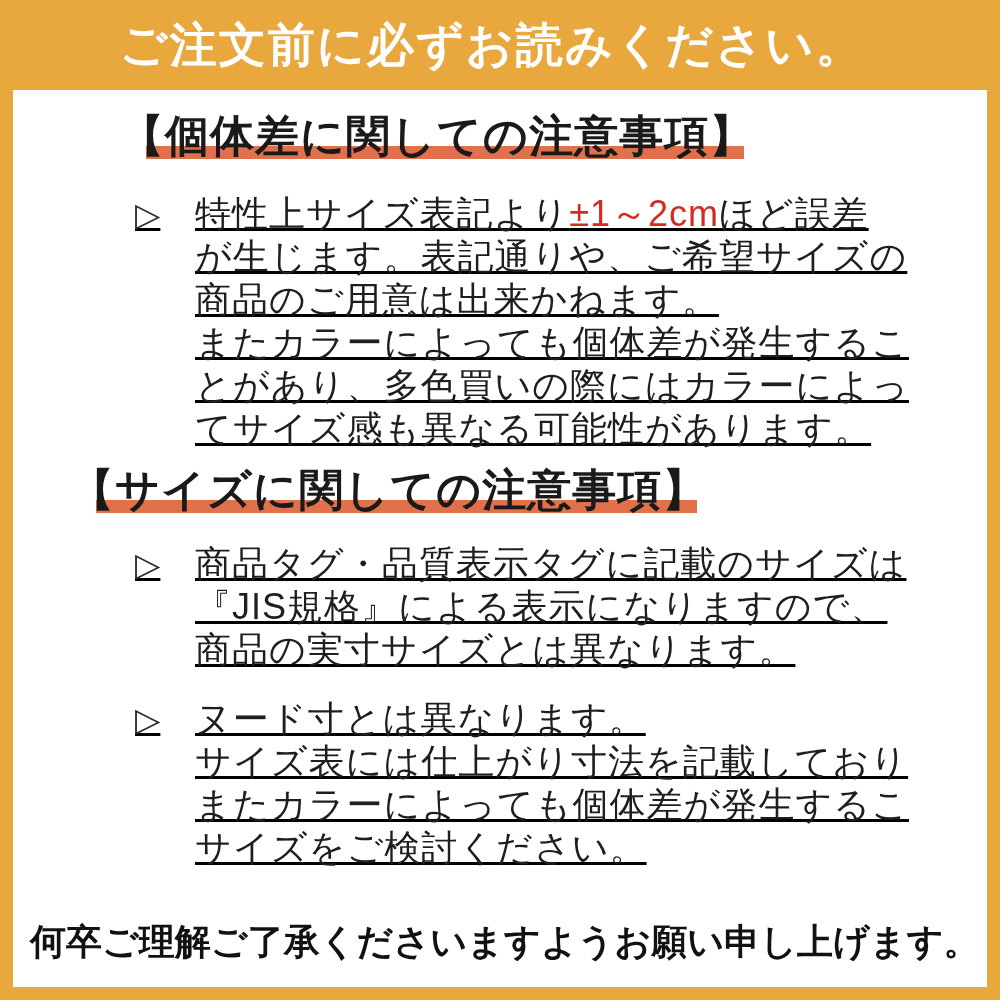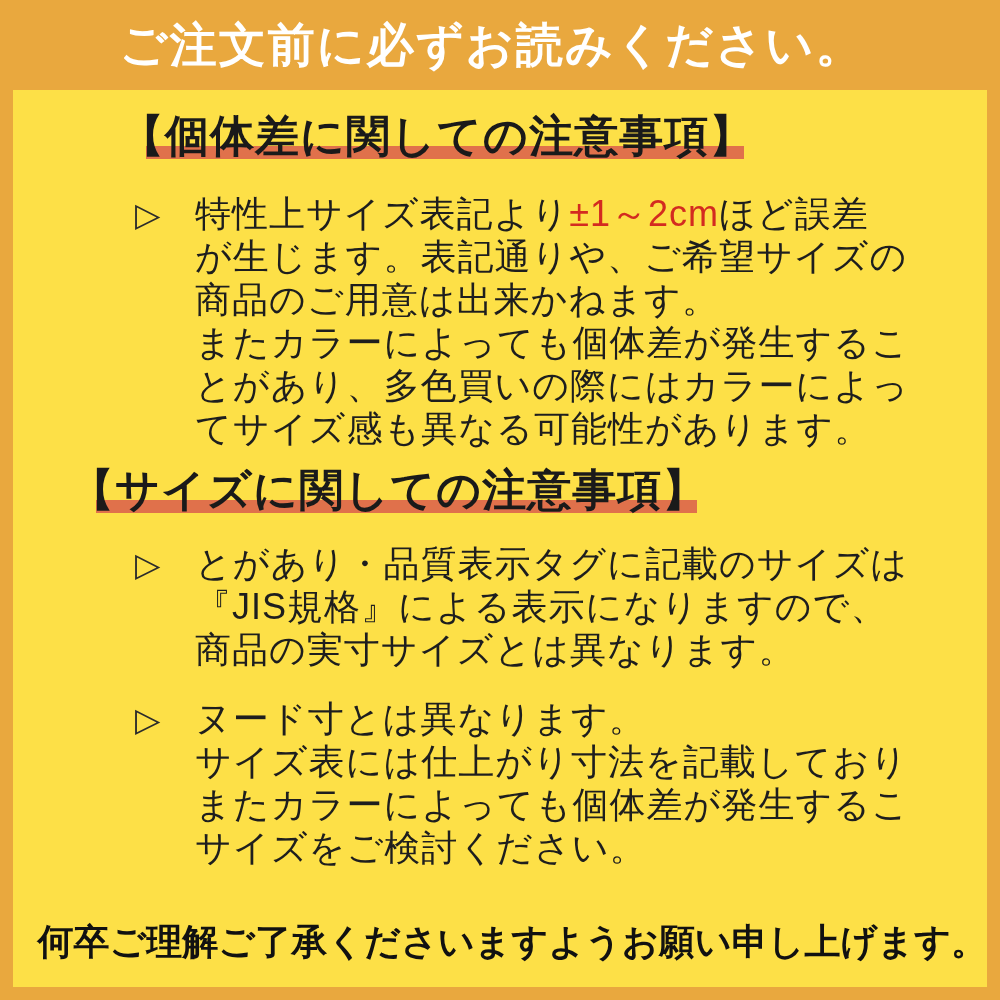--- a/index.html
+++ b/index.html
@@ -26,22 +26,23 @@
     letter-spacing: 2px;
     white-space: nowrap;
   }
 
   .content {
     position: absolute;
     top: 90px;
     left: 13px;
     right: 13px;
     bottom: 13px;
-    background: #fde047;
+    background: #ffffff;
     overflow: hidden;
+    text-decoration: underline;
   }
 
   .heading-row { display: block; }
   .sec-heading {
     position: relative;
     display: inline-block;
     font-size: 44px;
     font-weight: bold;
     color: #1A1A1A;
     line-height: 52px;
@@ -83,23 +84,23 @@
     line-height: 43px;
     color: #1E1E1E;
     letter-spacing: 1px;
     white-space: nowrap;
   }
   .bullet-lines .line { display: block; }
   .accent-red { color: #D32B20; }
 
   .footer-note {
     position: absolute;
-    left: 8px; right: 0;
+    left: 17px; right: 0;
     bottom: 24px;
-    text-align: right;
+    text-align: left;
     font-size: 36px;
     font-weight: bold;
     color: #111111;
     line-height: 43px;
     letter-spacing: 0px;
     white-space: nowrap;
   }
 </style>
 </head>
 <body>
@@ -134,21 +135,21 @@
     <div class="heading-row heading2-row">
       <h2 class="sec-heading">
         <span class="underline-bar"></span>
         <span class="heading-text">【サイズに関しての注意事項】</span>
       </h2>
     </div>
 
     <div class="bullet-block b2">
       <span class="bullet-icon">▷</span>
       <div class="bullet-lines">
-        <span class="line">とがあり・品質表示タグに記載のサイズは</span>
+        <span class="line">商品タグ・品質表示タグに記載のサイズは</span>
         <span class="line">『JIS規格』による表示になりますので、</span>
         <span class="line">商品の実寸サイズとは異なります。</span>
       </div>
     </div>
 
     <div class="bullet-block b3">
       <span class="bullet-icon">▷</span>
       <div class="bullet-lines">
         <span class="line">ヌード寸とは異なります。</span>
         <span class="line">サイズ表には仕上がり寸法を記載しており</span>

